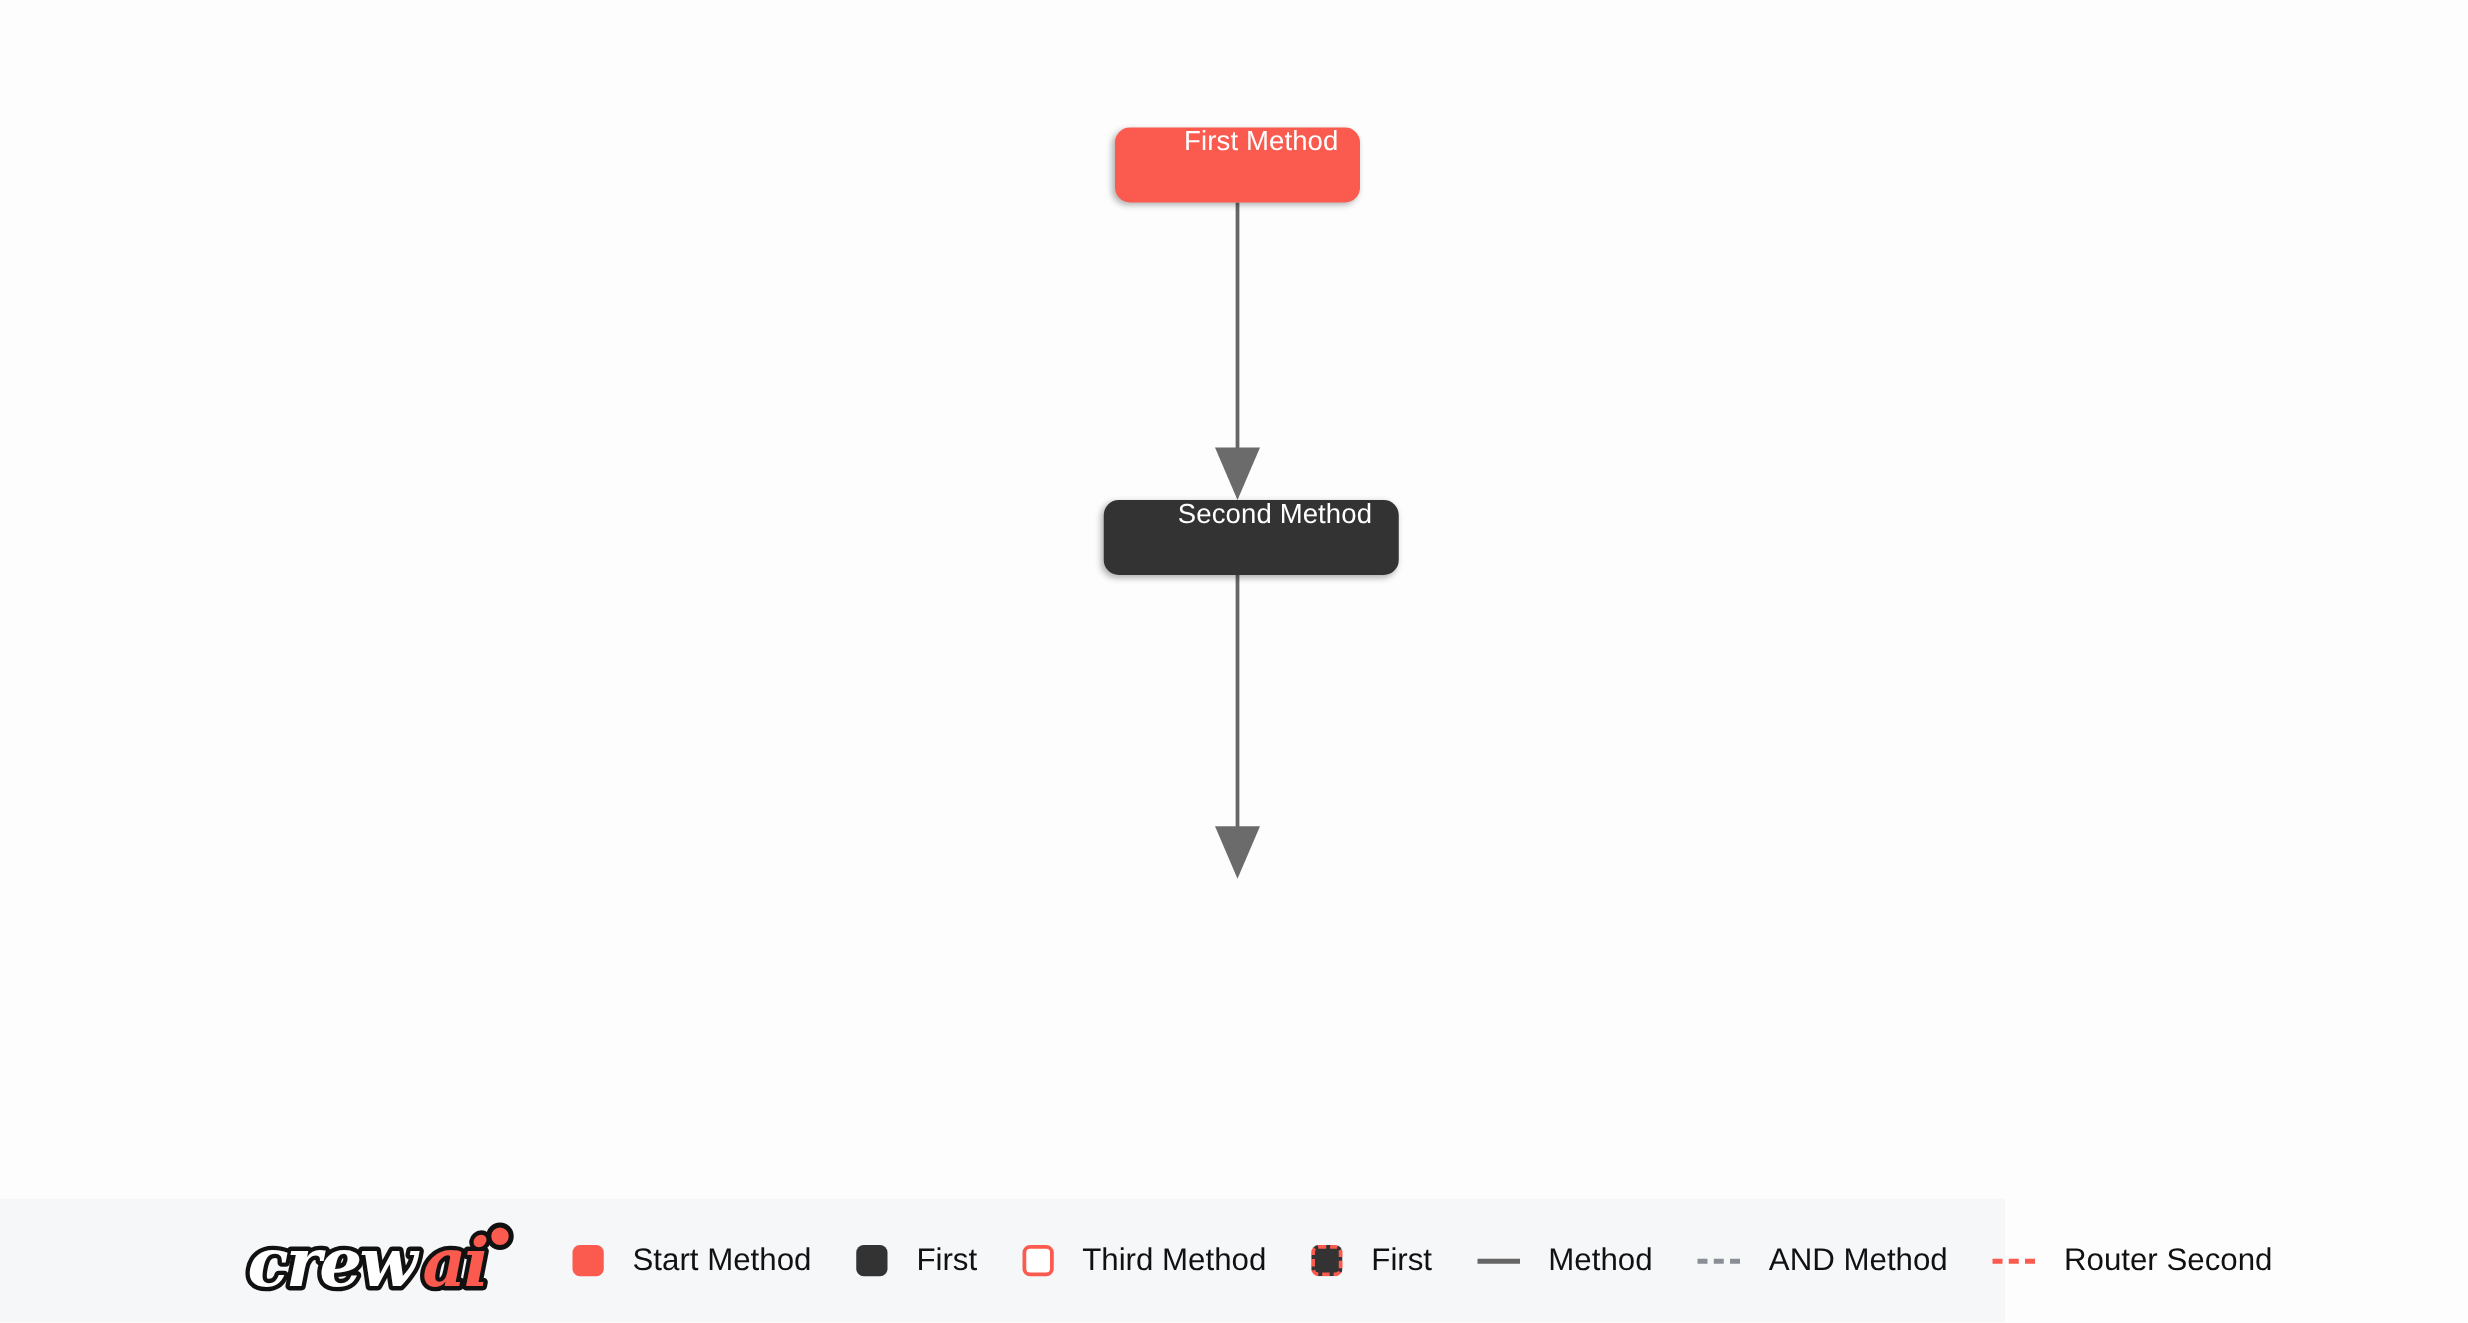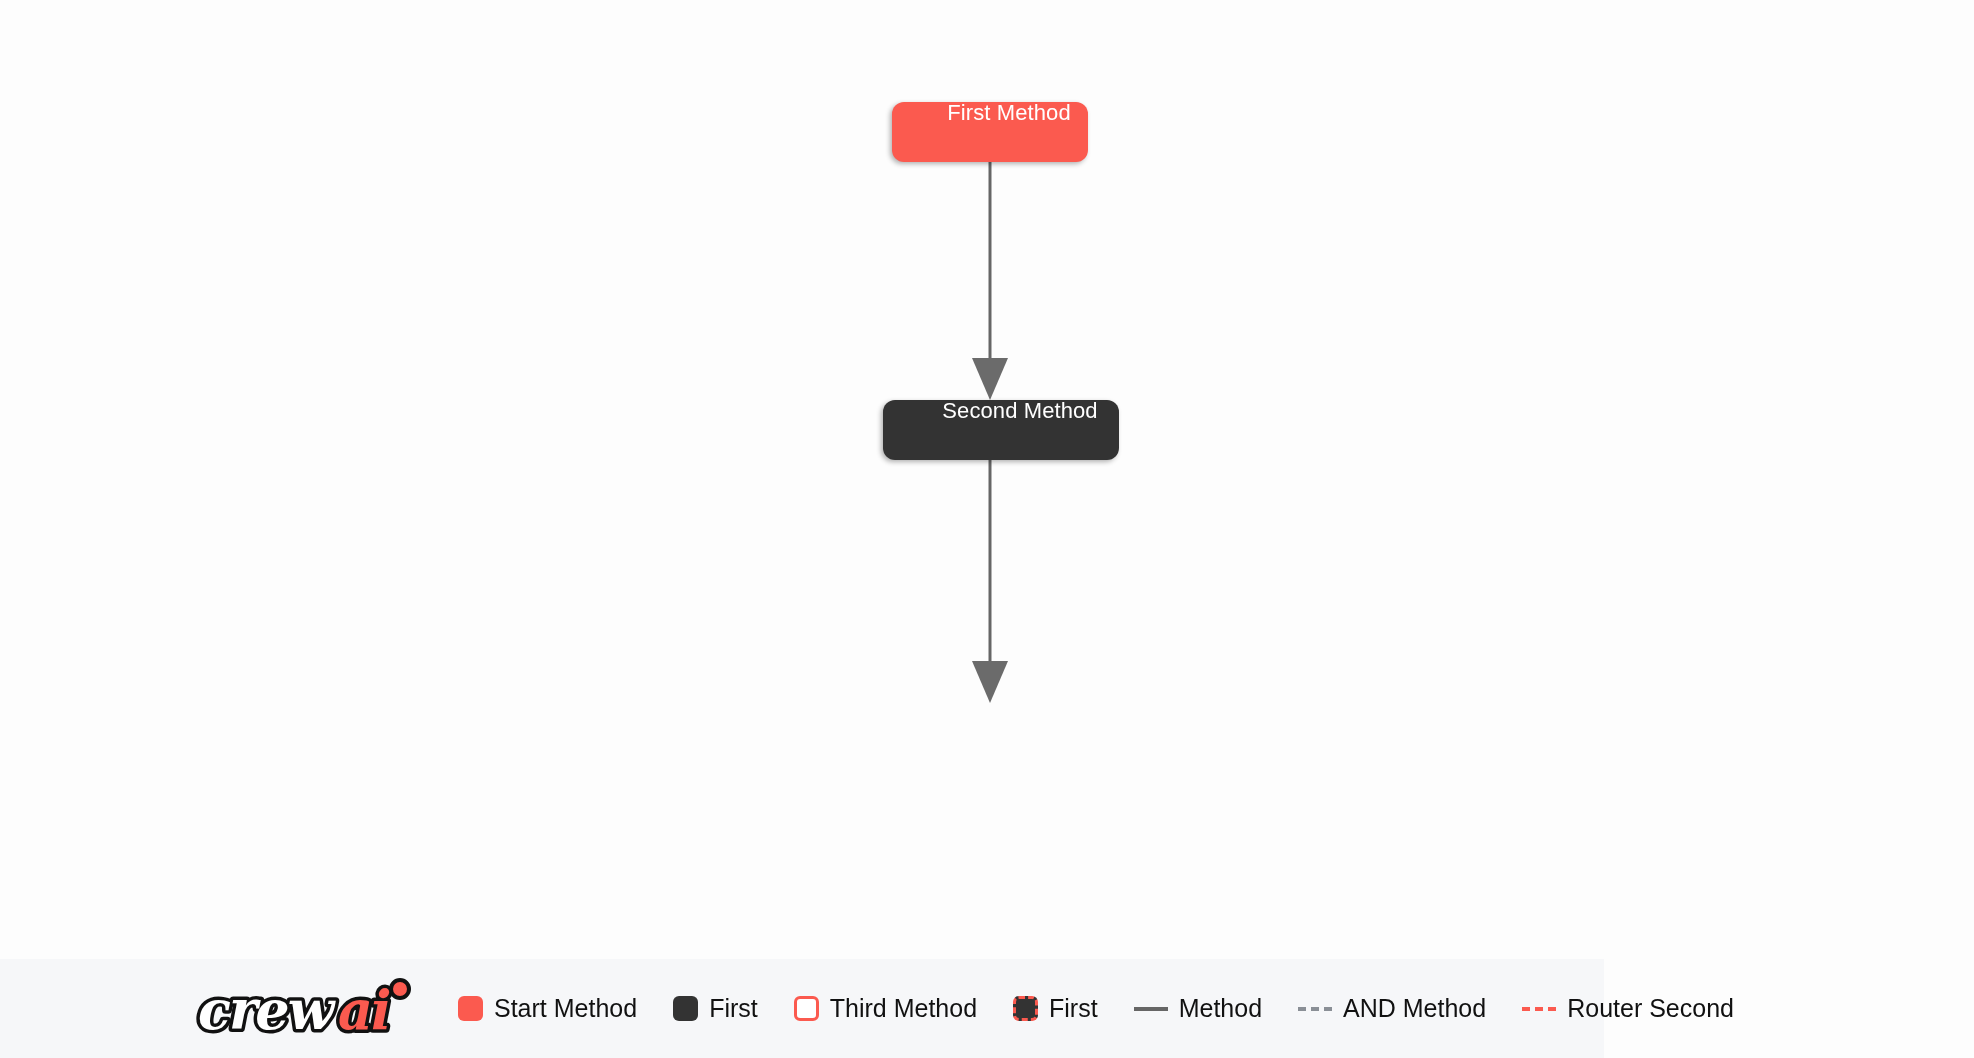--- a/index.html
+++ b/index.html
@@ -101,21 +101,21 @@
     font-weight: 700;
     font-size: 54px;
     letter-spacing: -2px;
   }
 
   
   .legend-item {
     display: flex;
     align-items: center;
     flex: 0 0 auto;
-    gap: 11px;
+    gap: 23px;
     margin-right: 36px;
   }
   .legend-label {
     font-size: 25px;
     color: #111111;
     line-height: 1;
     white-space: nowrap;
   }
 
   .swatch {

